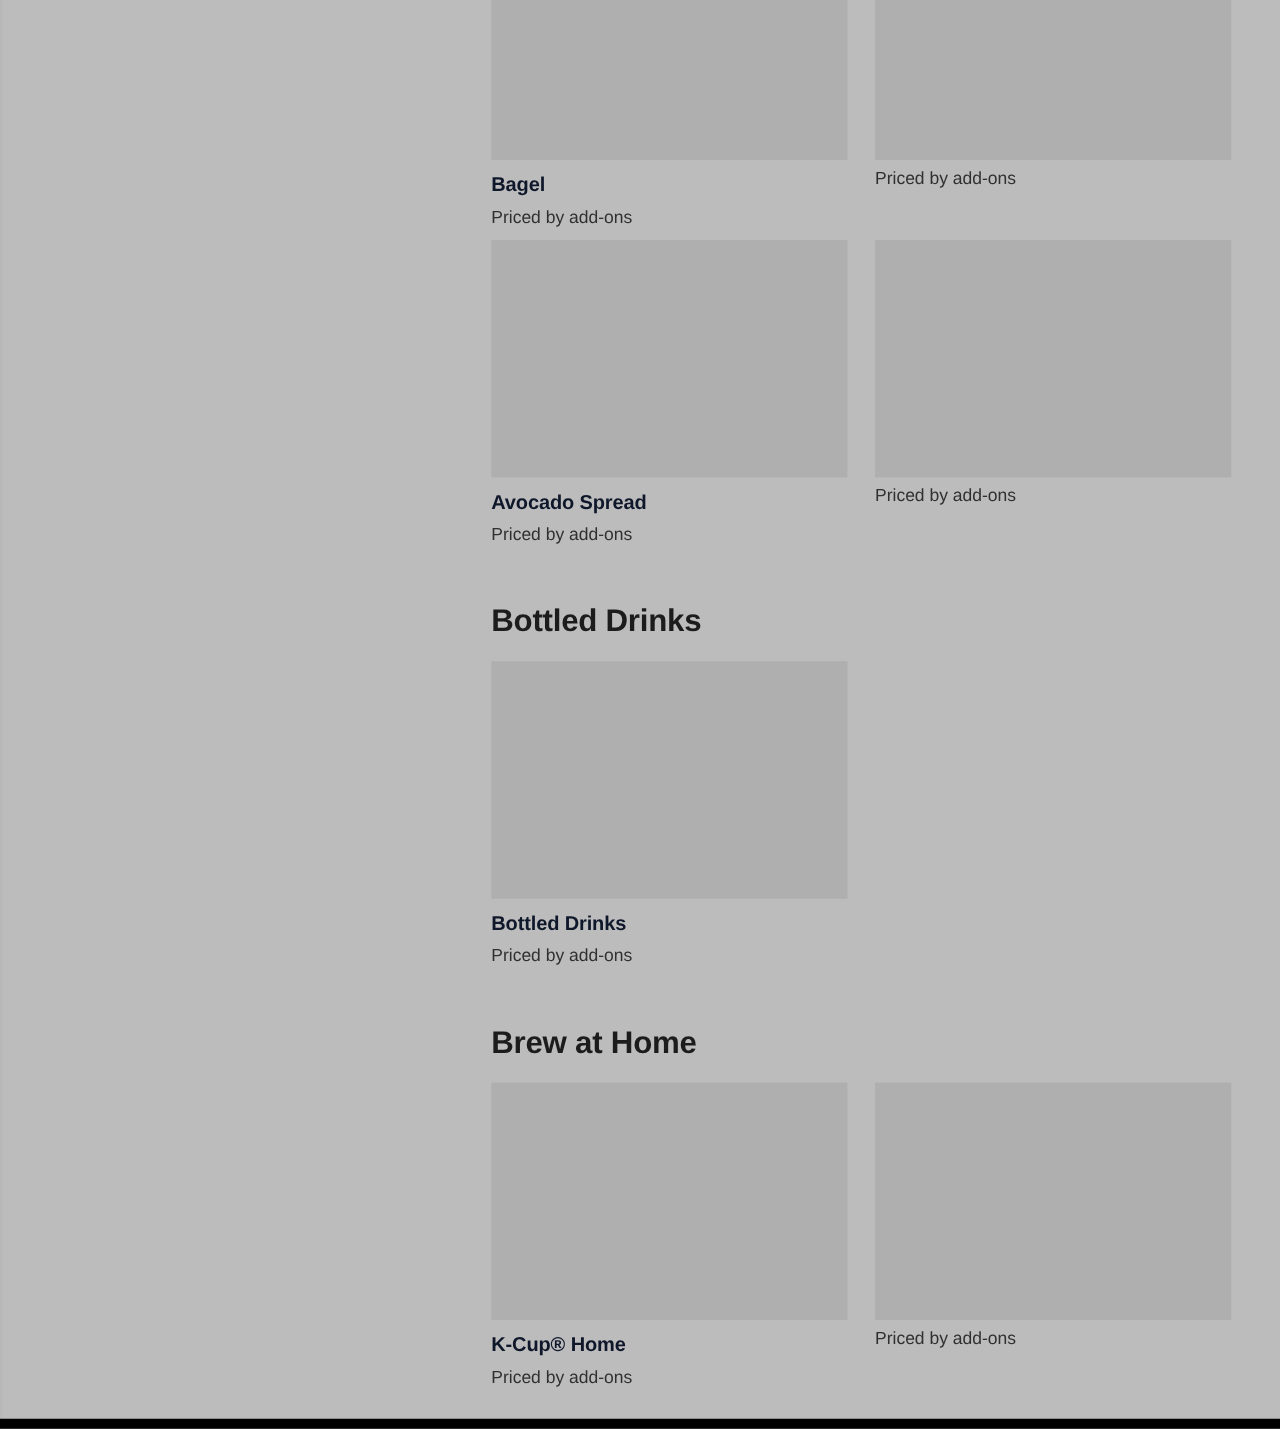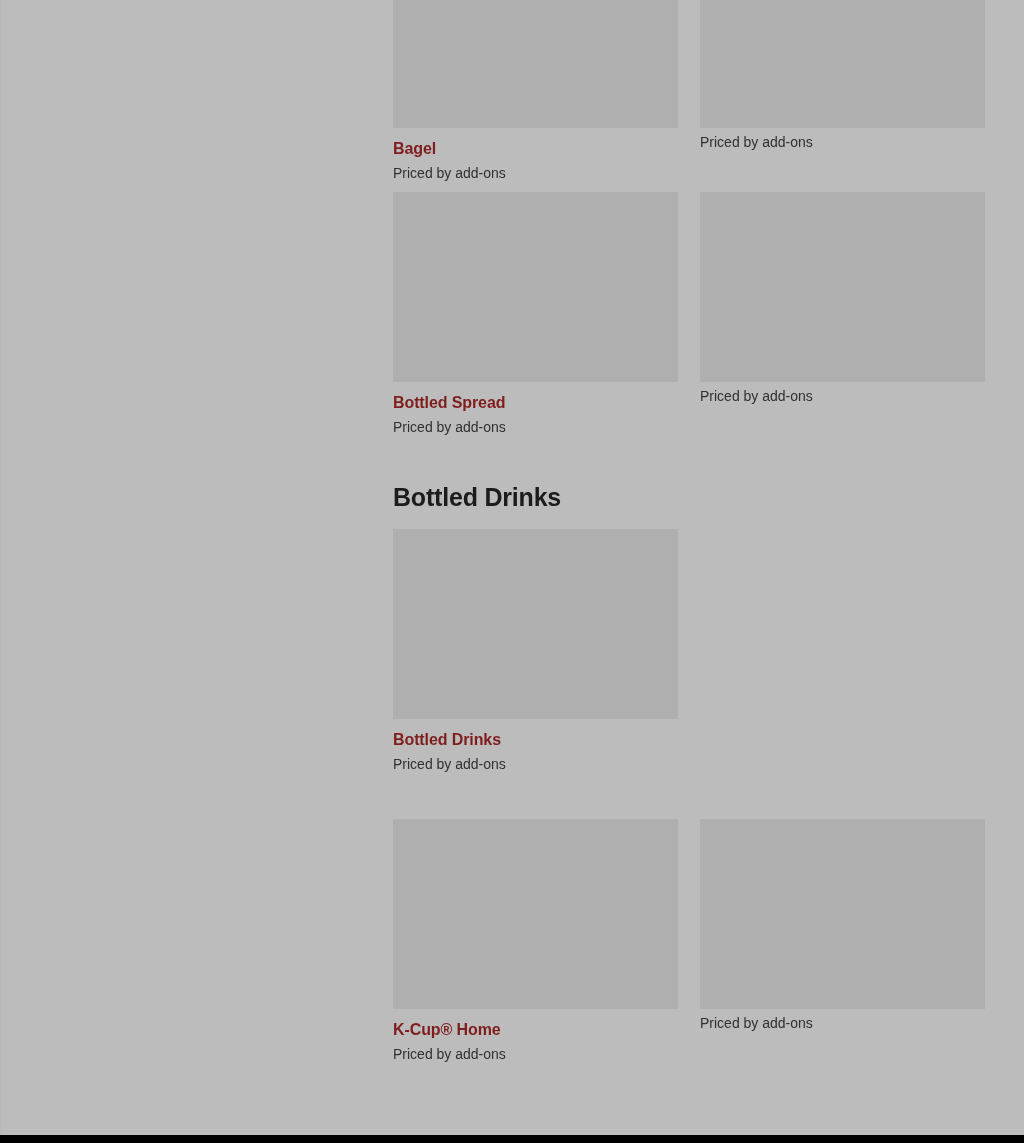--- a/index.html
+++ b/index.html
@@ -77,21 +77,21 @@
   .product-thumb {
     width: 285px;
     height: 190px;
     background: #afafaf;
     display: block;
   }
   .product-name {
     font-size: 16px;
     line-height: 20px;
     font-weight: bold;
-    color: #7f1d1d;
+    color: #0f172a;
     letter-spacing: -0.1px;
     margin: 0;
     padding: 11px 0 0 0;
   }
   .product-sub {
     font-size: 14px;
     line-height: 18px;
     font-weight: normal;
     color: #303030;
     margin: 0;
@@ -126,21 +126,21 @@
           <div class="product-sub">Priced by add-ons</div>
         </div>
 
         <div class="product-card">
           <div class="product-thumb"></div>
           <div class="product-sub">Priced by add-ons</div>
         </div>
 
         <div class="product-card">
           <div class="product-thumb"></div>
-          <div class="product-name">Bottled Spread</div>
+          <div class="product-name">Avocado Spread</div>
           <div class="product-sub">Priced by add-ons</div>
         </div>
 
         <div class="product-card">
           <div class="product-thumb"></div>
           <div class="product-sub">Priced by add-ons</div>
         </div>
 
       </div>
     </section>
@@ -154,20 +154,21 @@
           <div class="product-thumb"></div>
           <div class="product-name">Bottled Drinks</div>
           <div class="product-sub">Priced by add-ons</div>
         </div>
 
       </div>
     </section>
 
     <section class="section">
       <div class="section-spacer-top"></div>
+      <h2 class="section-title">Brew at Home</h2>
       <div class="product-grid">
 
         <div class="product-card">
           <div class="product-thumb"></div>
           <div class="product-name">K-Cup® Home</div>
           <div class="product-sub">Priced by add-ons</div>
         </div>
 
         <div class="product-card">
           <div class="product-thumb"></div>

